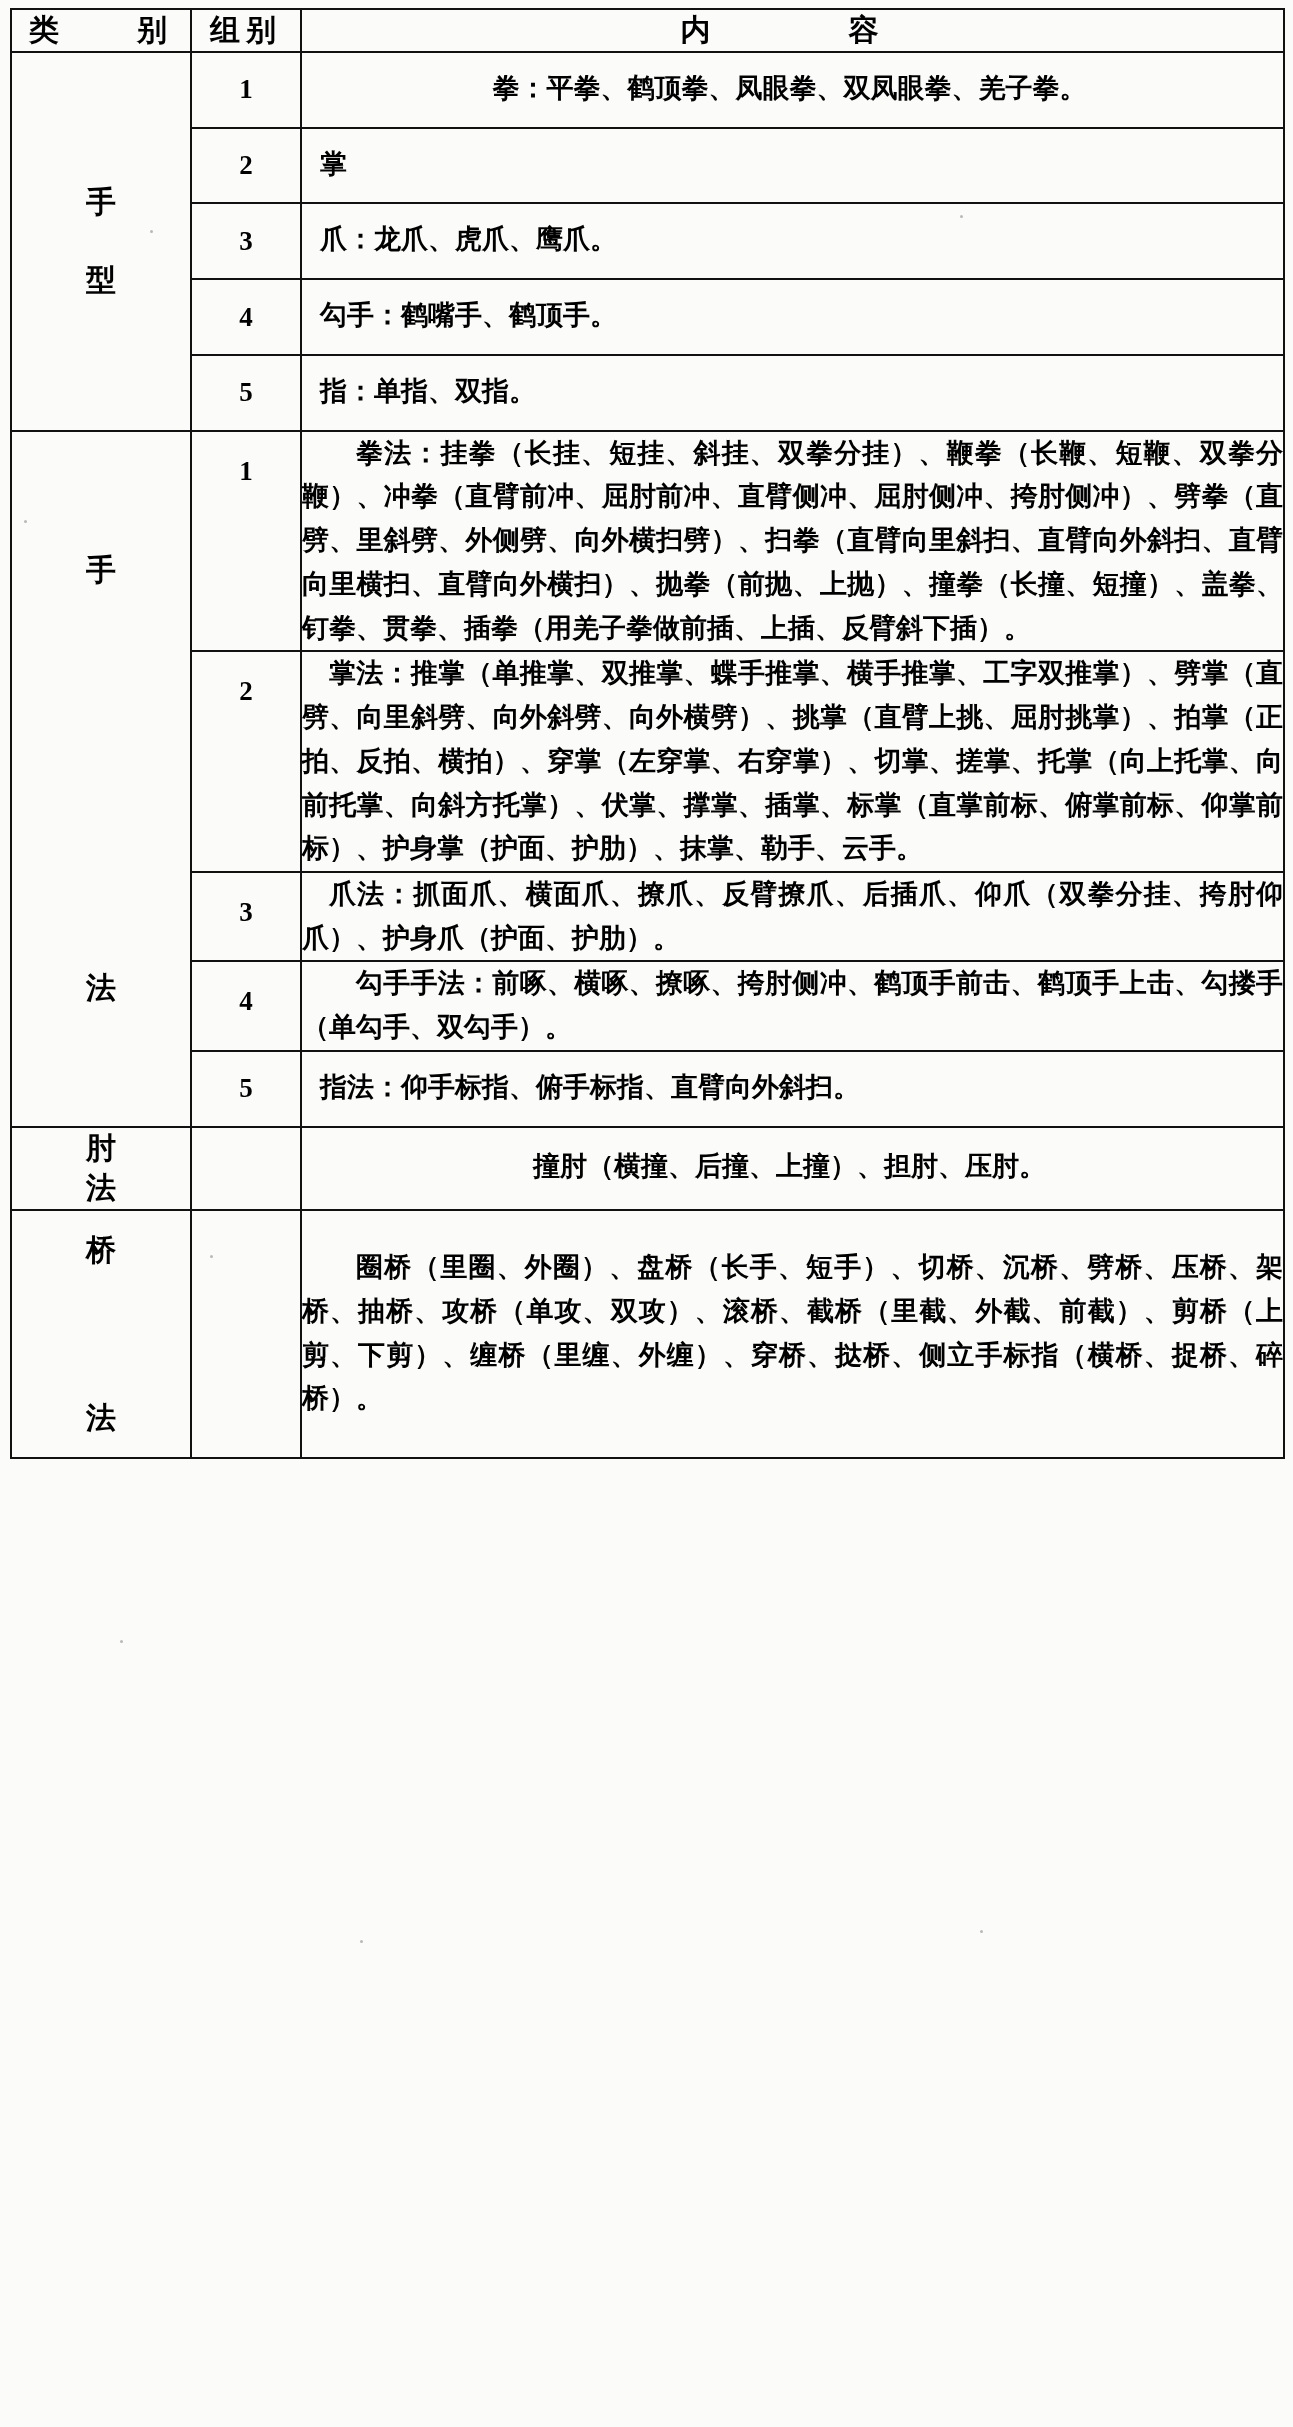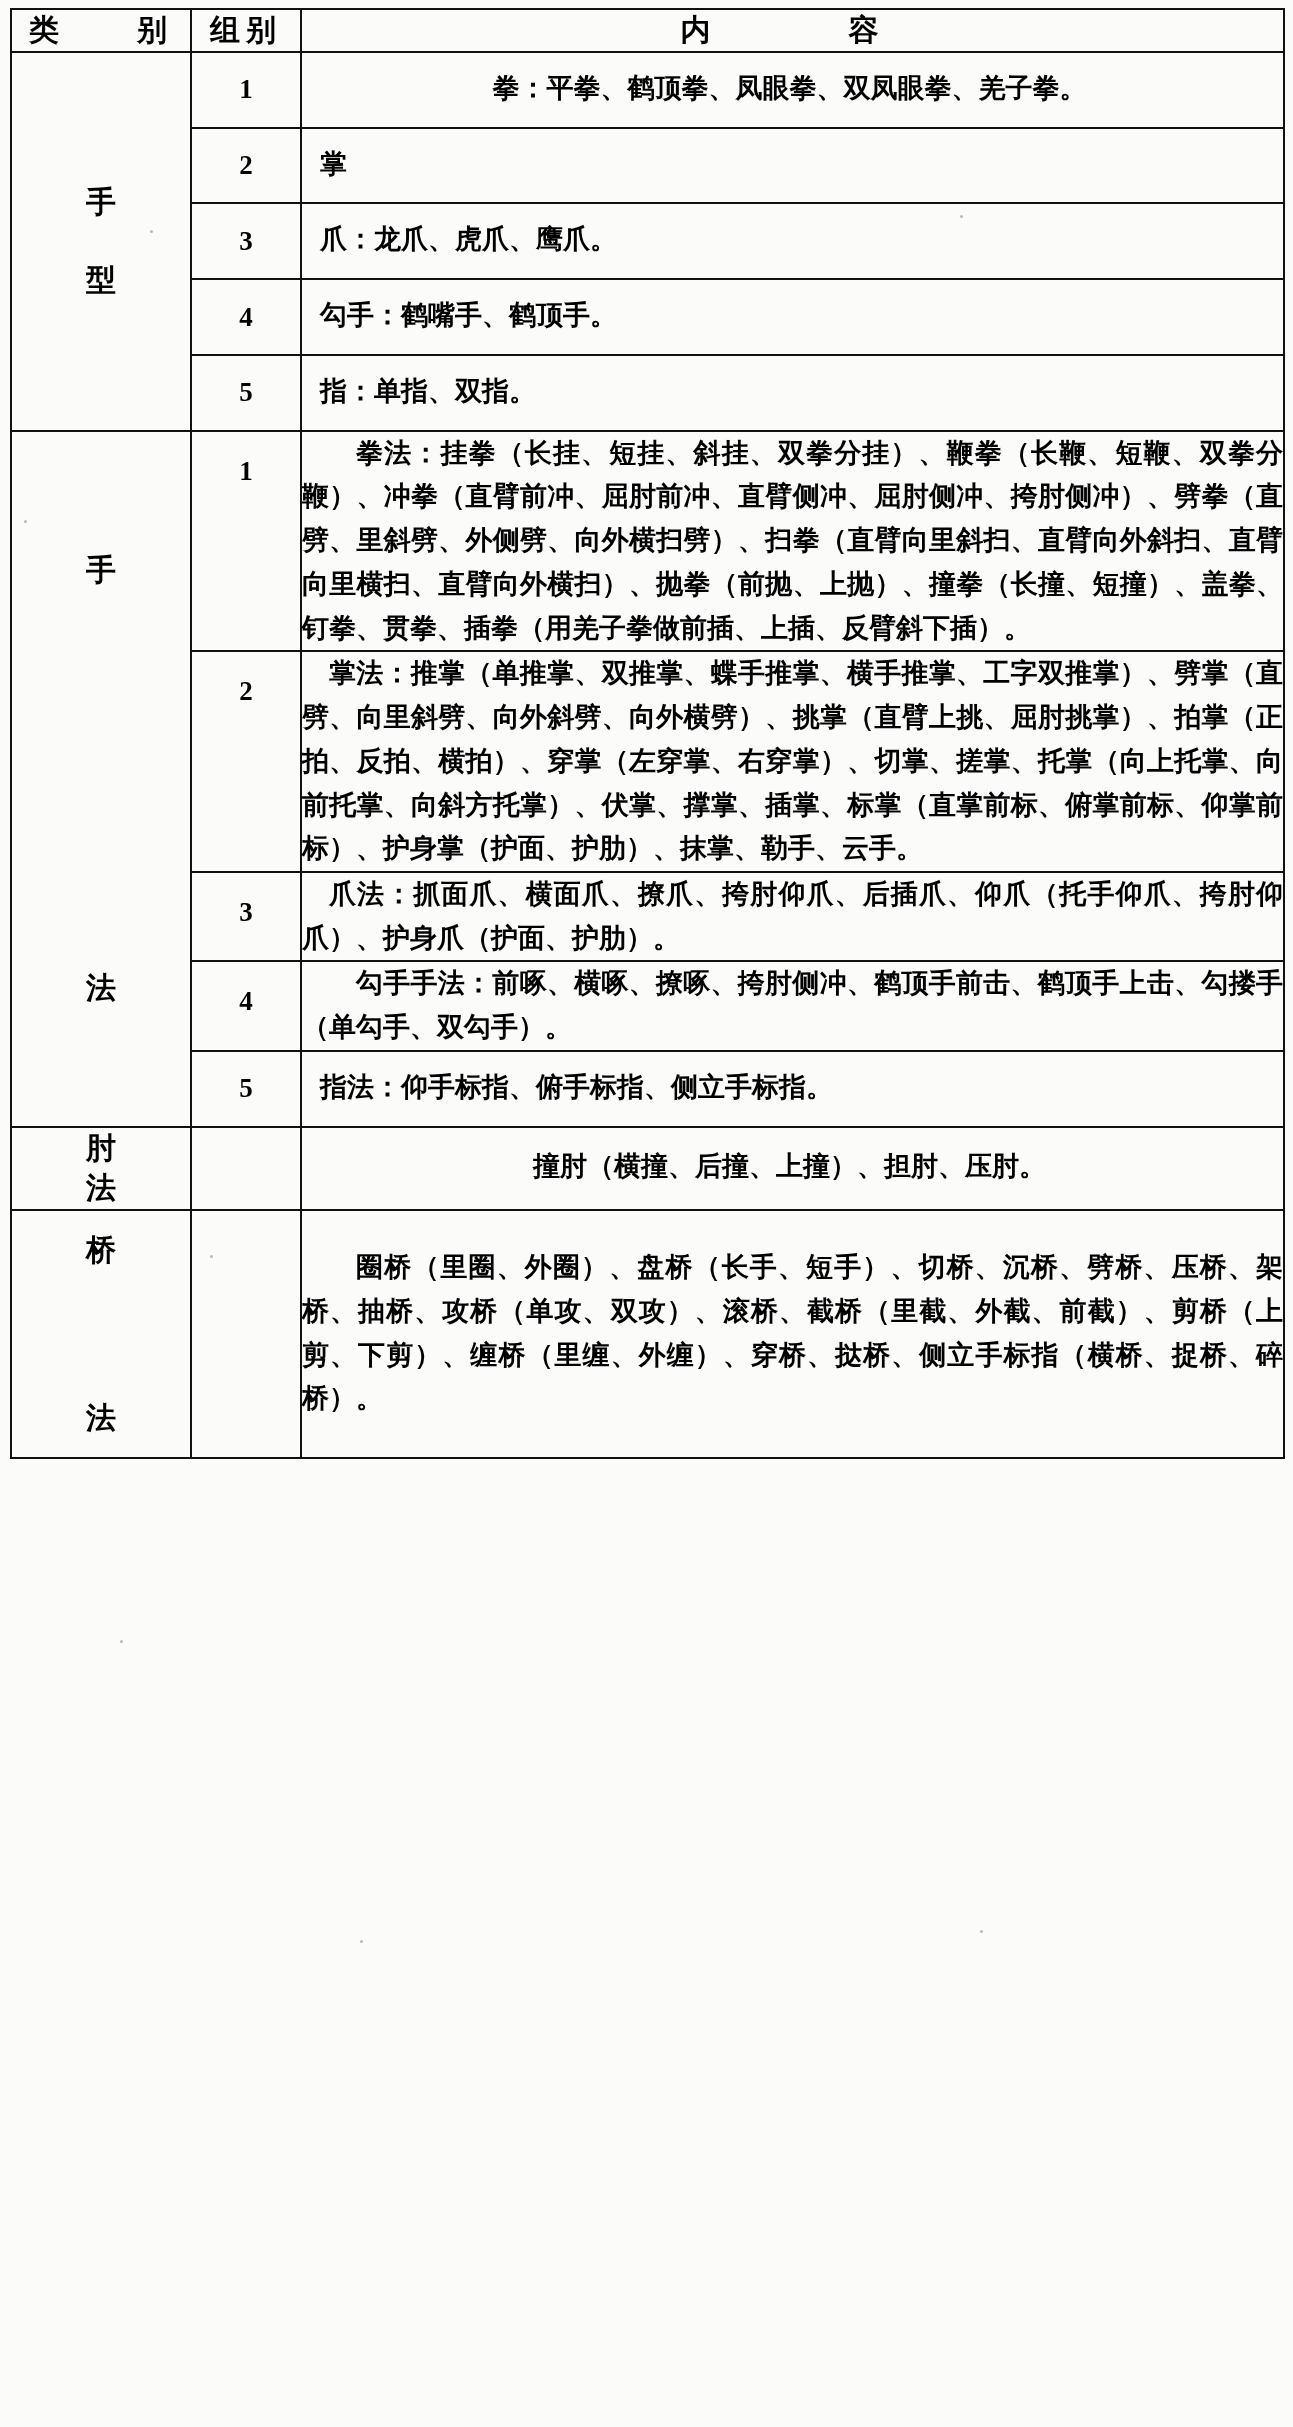--- a/index.html
+++ b/index.html
@@ -146,29 +146,29 @@
         </td>
         <td class="grp topalign">1</td>
         <td class="content indent">拳法：挂拳（长挂、短挂、斜挂、双拳分挂）、鞭拳（长鞭、短鞭、双拳分鞭）、冲拳（直臂前冲、屈肘前冲、直臂侧冲、屈肘侧冲、挎肘侧冲）、劈拳（直劈、里斜劈、外侧劈、向外横扫劈）、扫拳（直臂向里斜扫、直臂向外斜扫、直臂向里横扫、直臂向外横扫）、抛拳（前抛、上抛）、撞拳（长撞、短撞）、盖拳、钉拳、贯拳、插拳（用羌子拳做前插、上插、反臂斜下插）。</td>
       </tr>
       <tr>
         <td class="grp topalign">2</td>
         <td class="content indent-1">掌法：推掌（单推掌、双推掌、蝶手推掌、横手推掌、工字双推掌）、劈掌（直劈、向里斜劈、向外斜劈、向外横劈）、挑掌（直臂上挑、屈肘挑掌）、拍掌（正拍、反拍、横拍）、穿掌（左穿掌、右穿掌）、切掌、搓掌、托掌（向上托掌、向前托掌、向斜方托掌）、伏掌、撑掌、插掌、标掌（直掌前标、俯掌前标、仰掌前标）、护身掌（护面、护肋）、抹掌、勒手、云手。</td>
       </tr>
       <tr>
         <td class="grp topalign">3</td>
-        <td class="content indent-1">爪法：抓面爪、横面爪、撩爪、挎肘仰爪、后插爪、仰爪（托手仰爪、挎肘仰爪）、护身爪（护面、护肋）。</td>
+        <td class="content indent-1">爪法：抓面爪、横面爪、撩爪、反臂撩爪、后插爪、仰爪（双拳分挂、挎肘仰爪）、护身爪（护面、护肋）。</td>
       </tr>
       <tr>
         <td class="grp topalign">4</td>
         <td class="content indent">勾手手法：前啄、横啄、撩啄、挎肘侧冲、鹤顶手前击、鹤顶手上击、勾搂手（单勾手、双勾手）。</td>
       </tr>
       <tr>
         <td class="grp">5</td>
-        <td class="content one-line">指法：仰手标指、俯手标指、侧立手标指。</td>
+        <td class="content one-line">指法：仰手标指、俯手标指、直臂向外斜扫。</td>
       </tr>
 
       <tr>
         <td class="cat">
           <div class="stack" style="line-height:1.35">
             <span>肘</span>
             <span>法</span>
           </div>
         </td>
         <td class="grp"></td>

